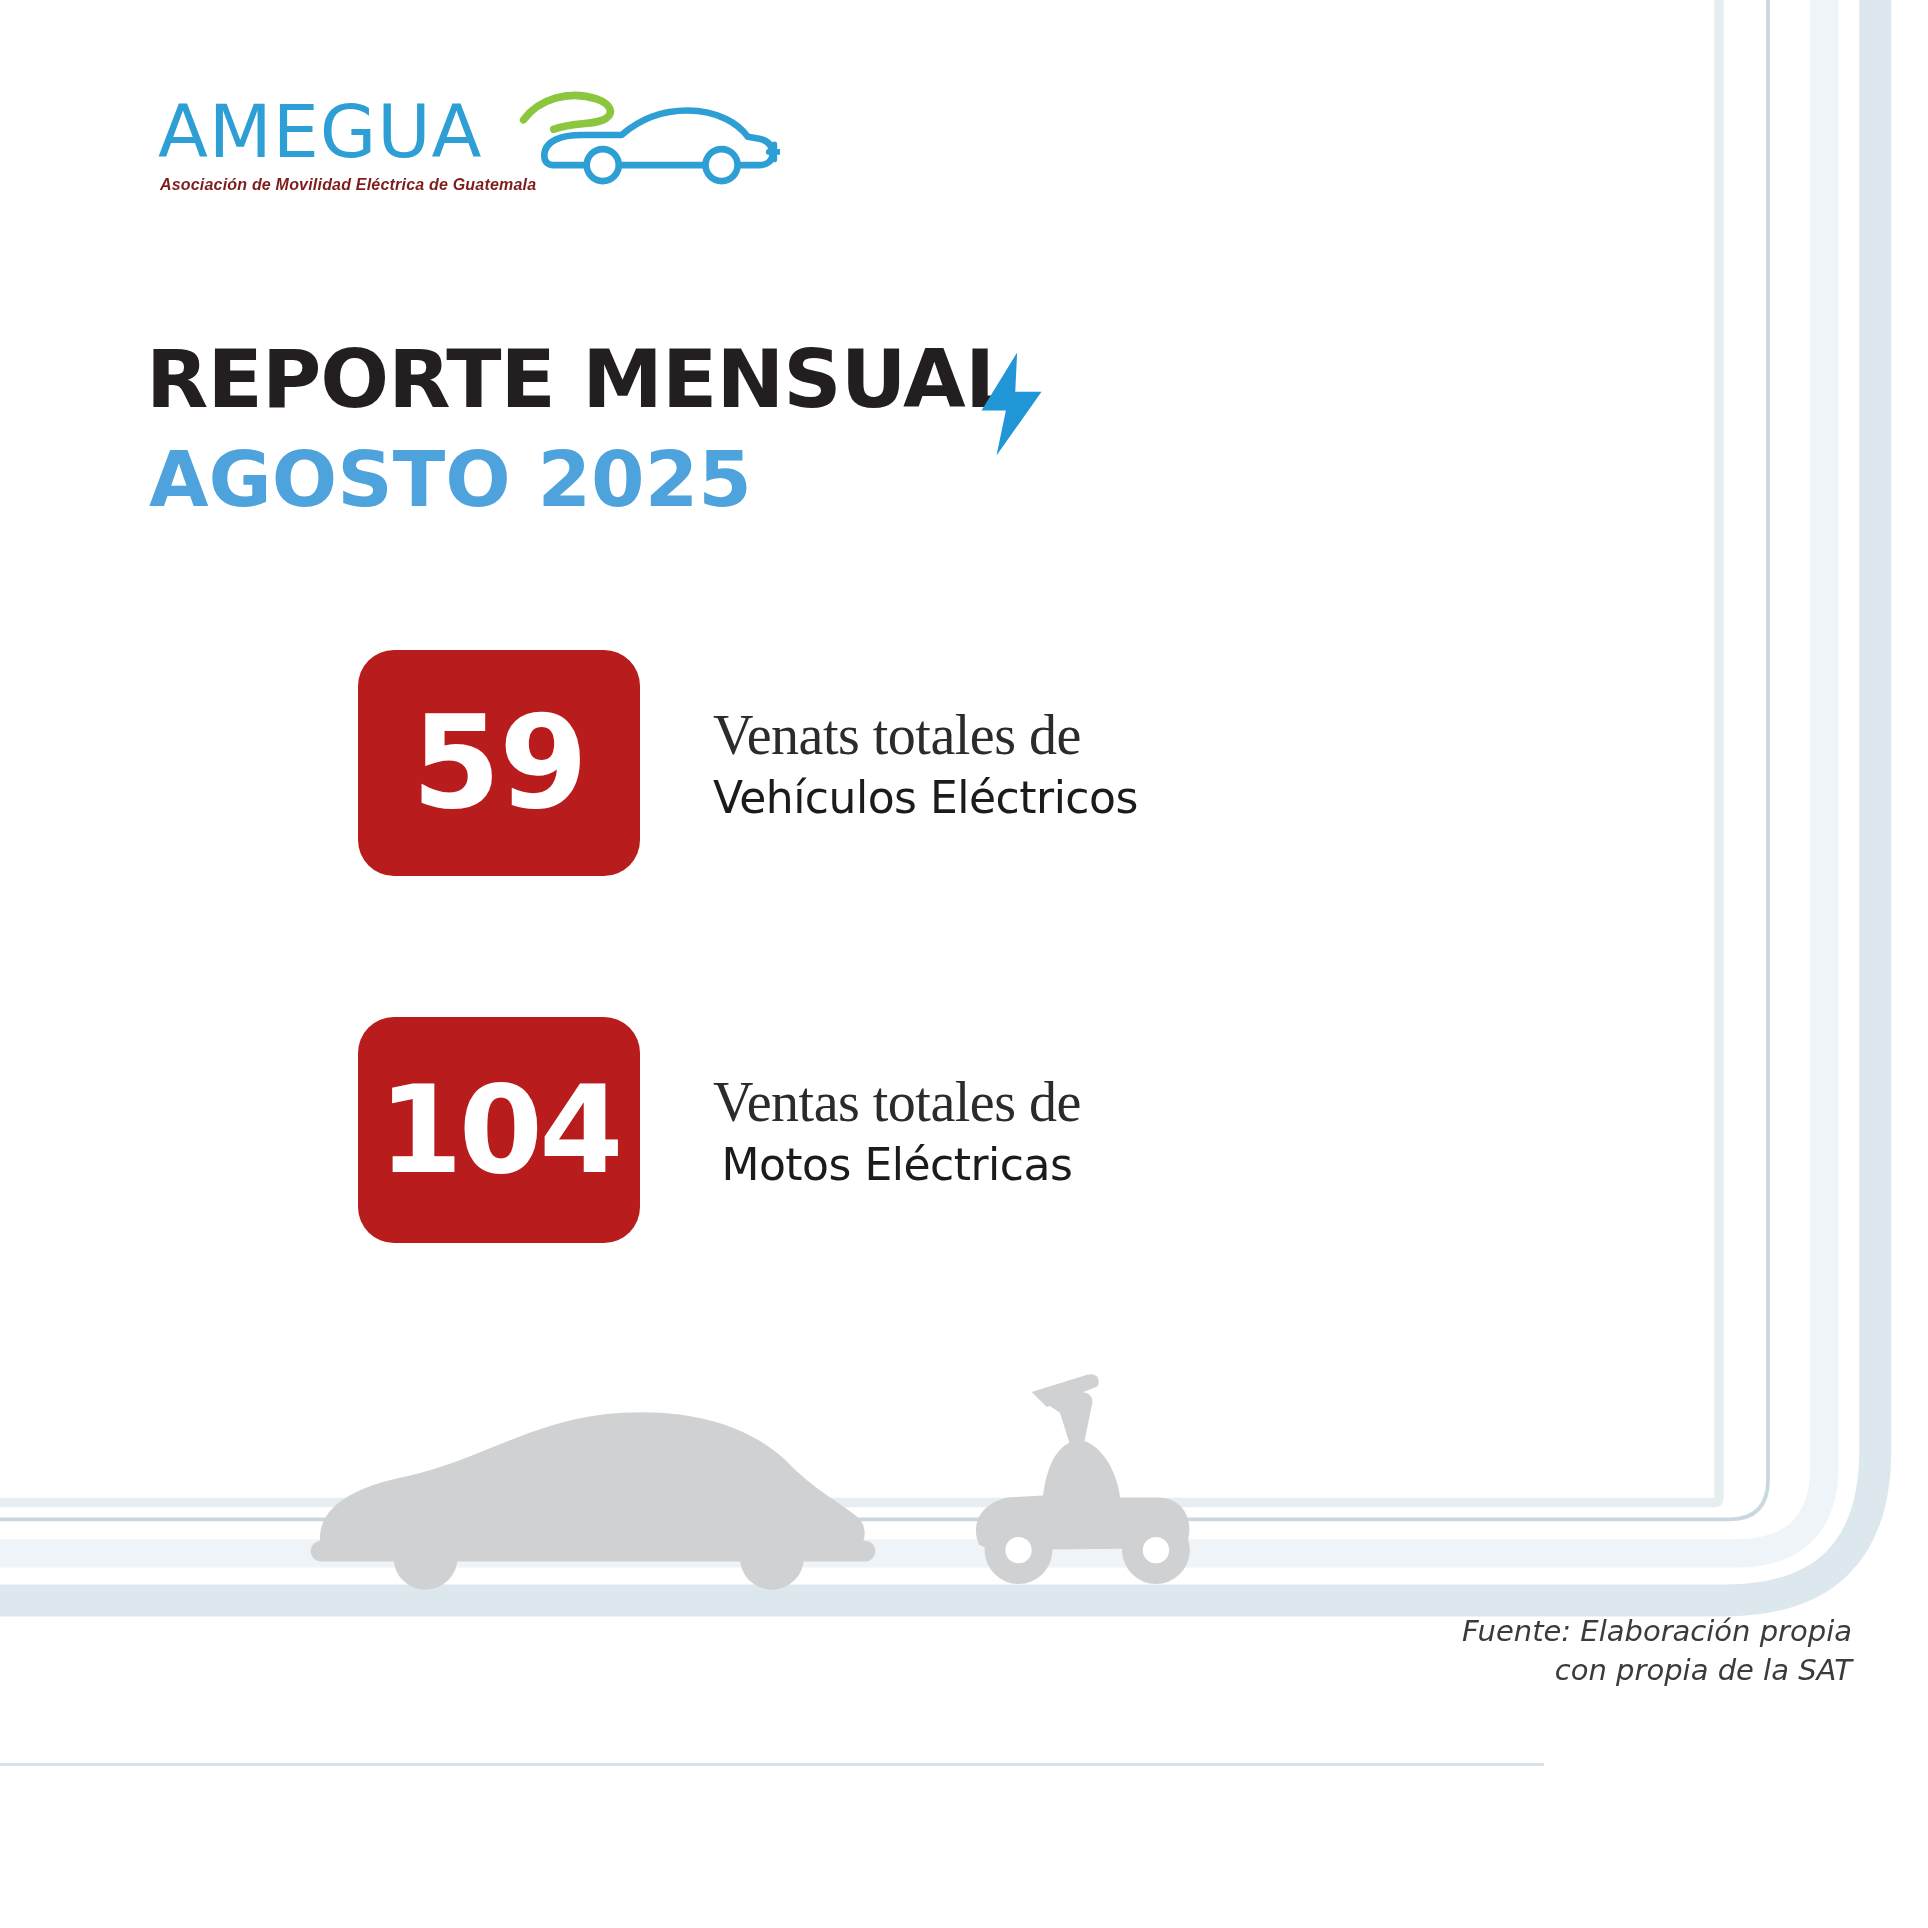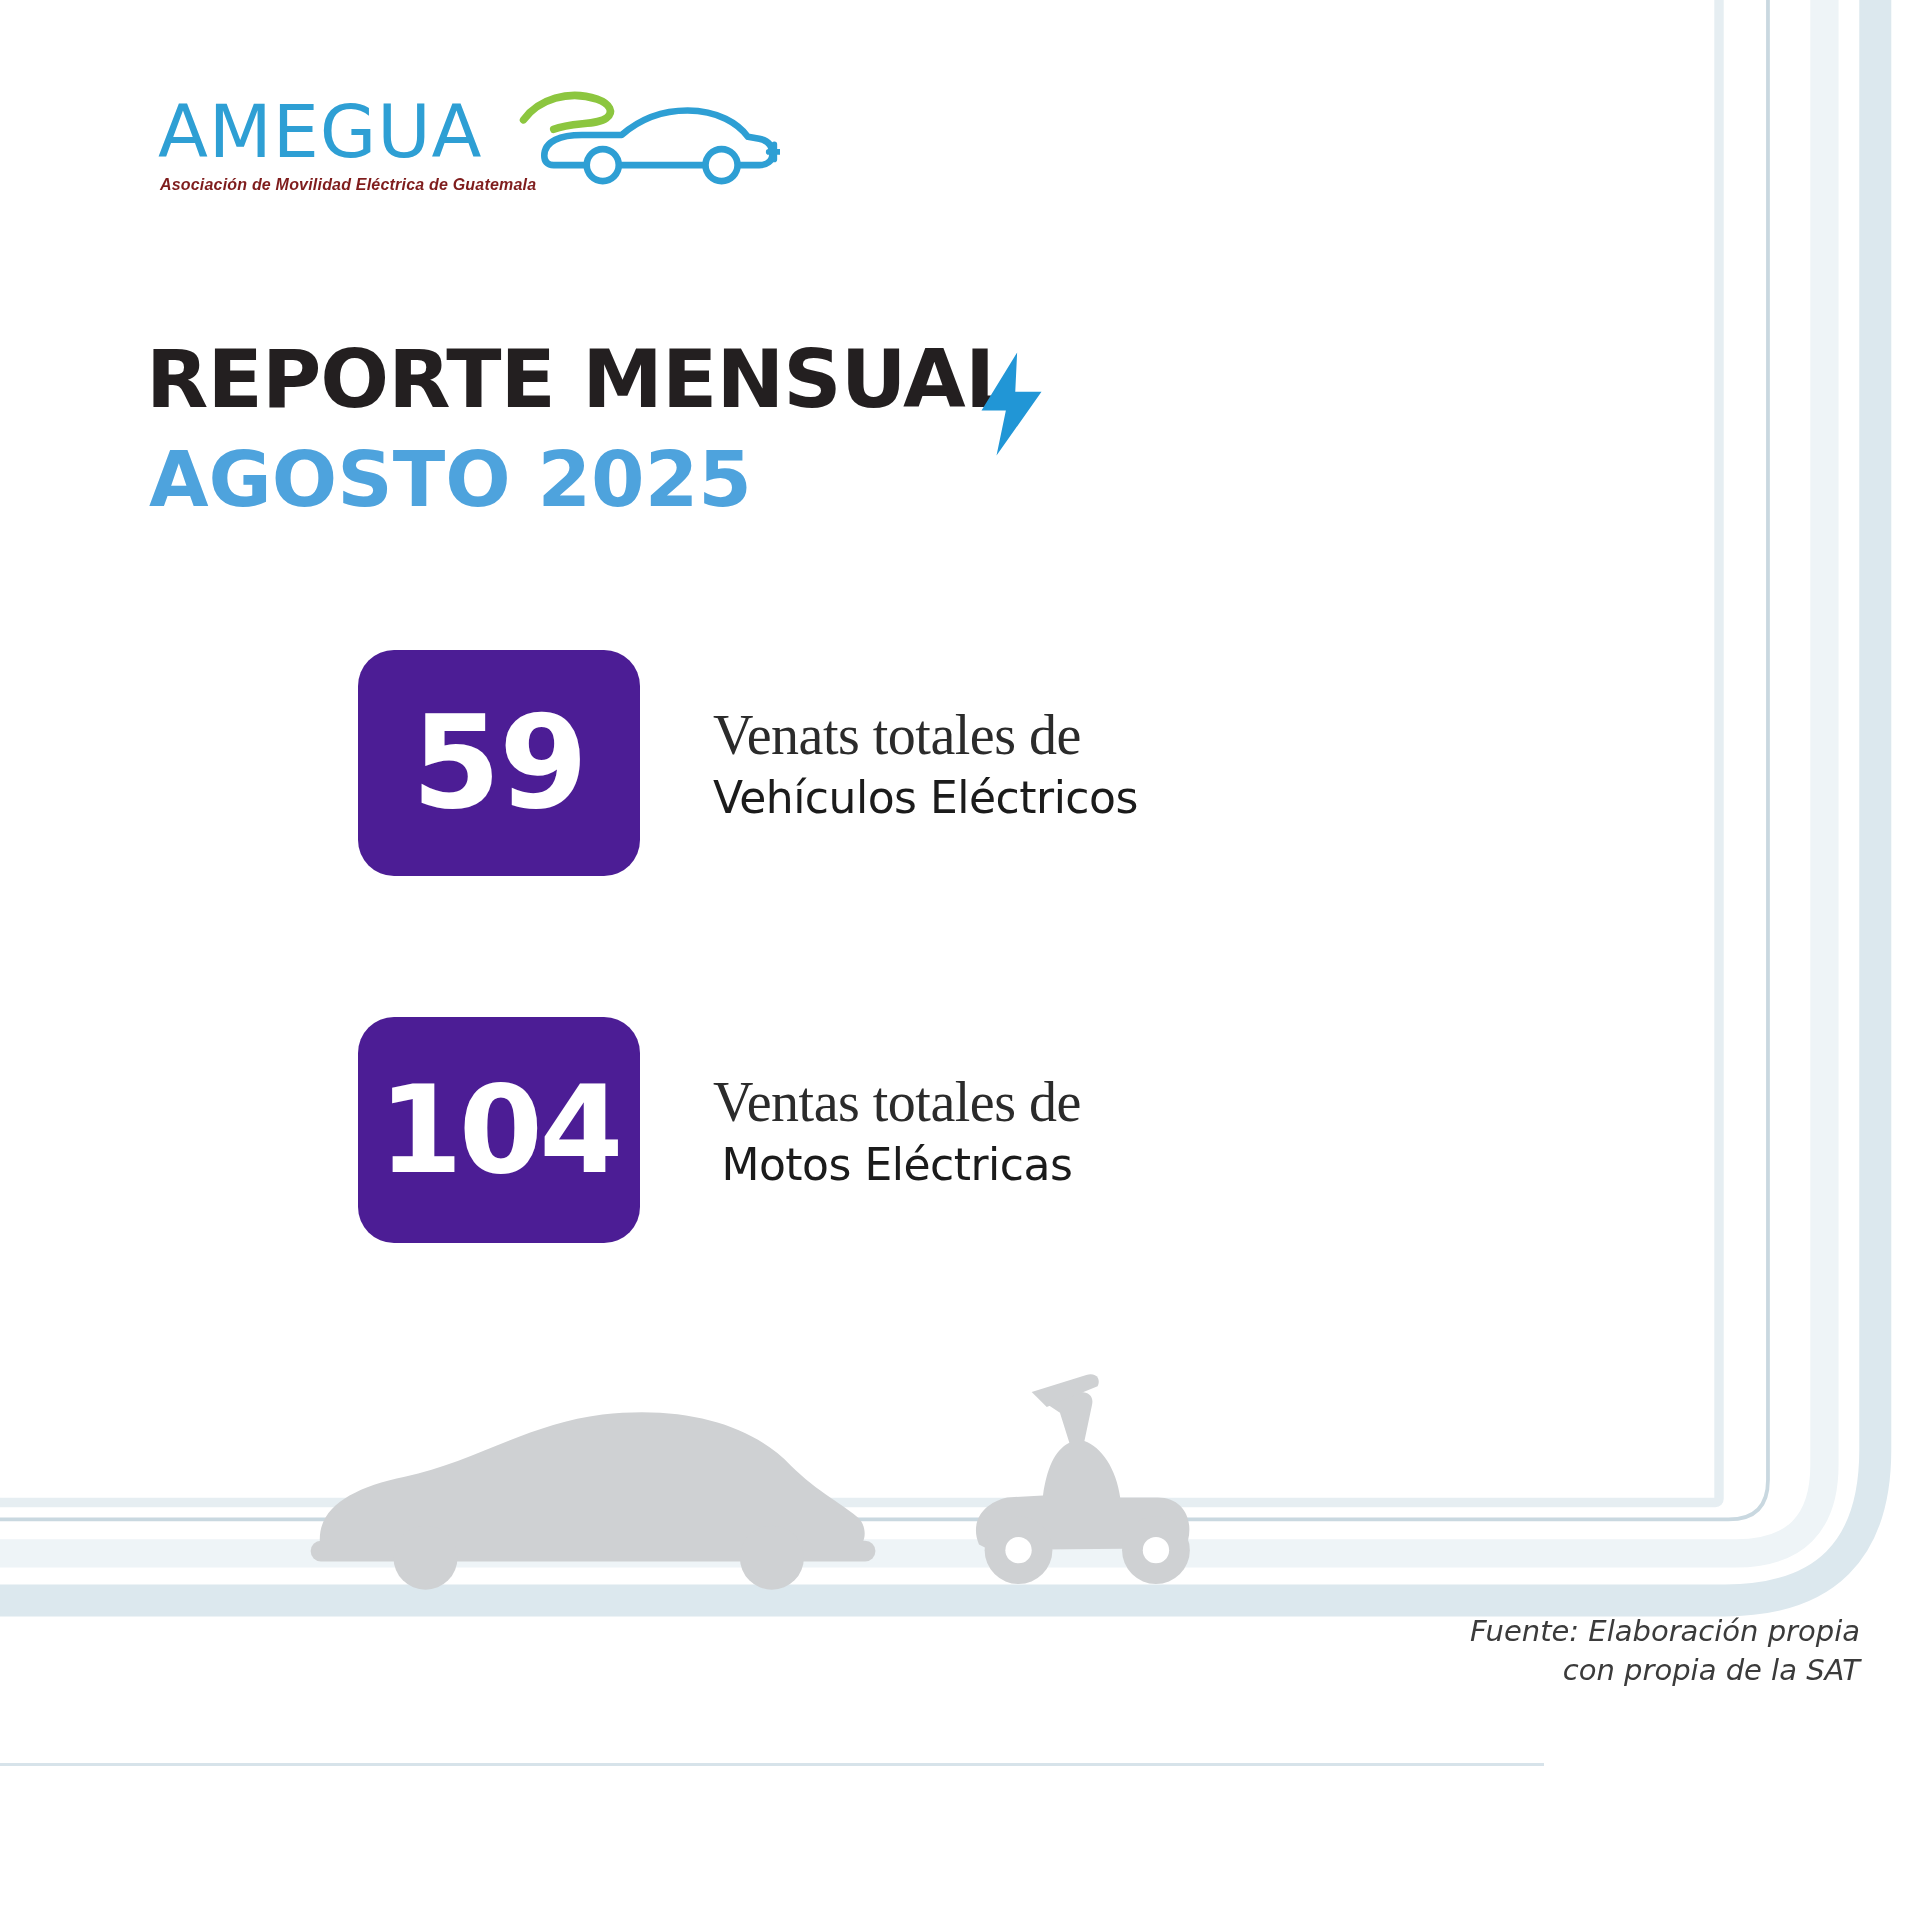--- a/index.html
+++ b/index.html
@@ -96,21 +96,21 @@
     display: flex;
     align-items: center;
   }
   .stat-row.r1 { left: 358px; top: 650px; }
   .stat-row.r2 { left: 358px; top: 1017px; text-align: center; }
 
   .stat-badge {
     width: 282px;
     height: 226px;
     border-radius: 36px;
-    background: #4c1d95;
+    background: #b91c1c;
     display: flex;
     align-items: center;
     justify-content: center;
     color: #ffffff;
     font-size: 128px;
     font-weight: 700;
     letter-spacing: -1.9px;
     font-family: "DejaVu Sans", sans-serif;
     line-height: 1;
   }
@@ -141,21 +141,21 @@
     position: absolute;
     left: 0;
     top: 1356px;
     width: 1412px;
     height: 264px;
   }
 
   
   .source-note {
     position: absolute;
-    right: 68px;
+    right: 76px;
     top: 1612px;
     width: 443px;
     text-align: right;
     font-size: 29px;
     font-style: italic;
     color: #3b3b3b;
     line-height: 1.35;
     font-family: "DejaVu Sans", sans-serif;
   }
 

